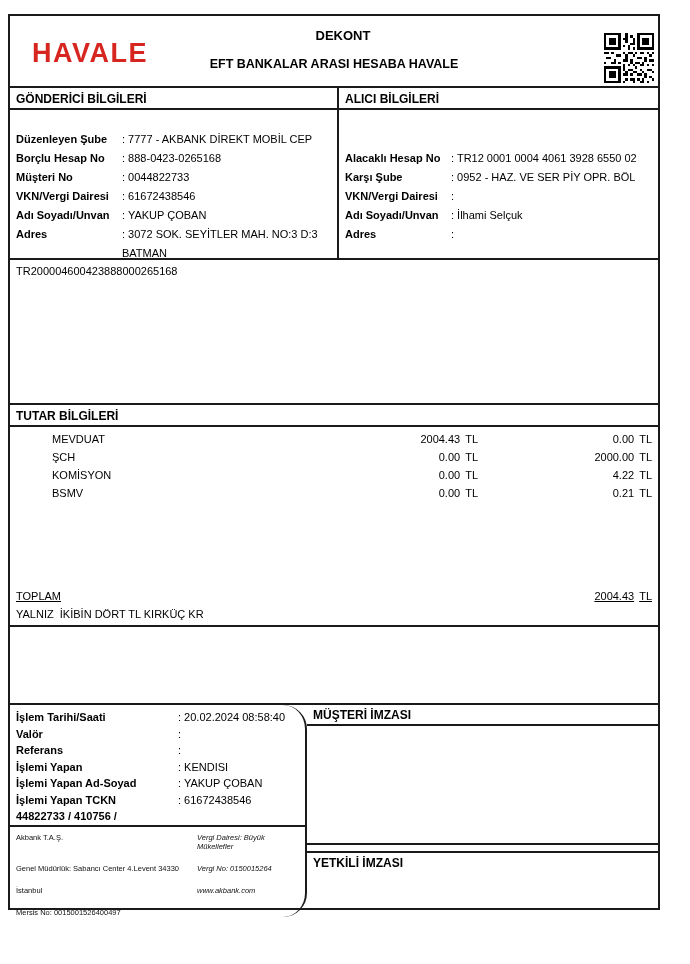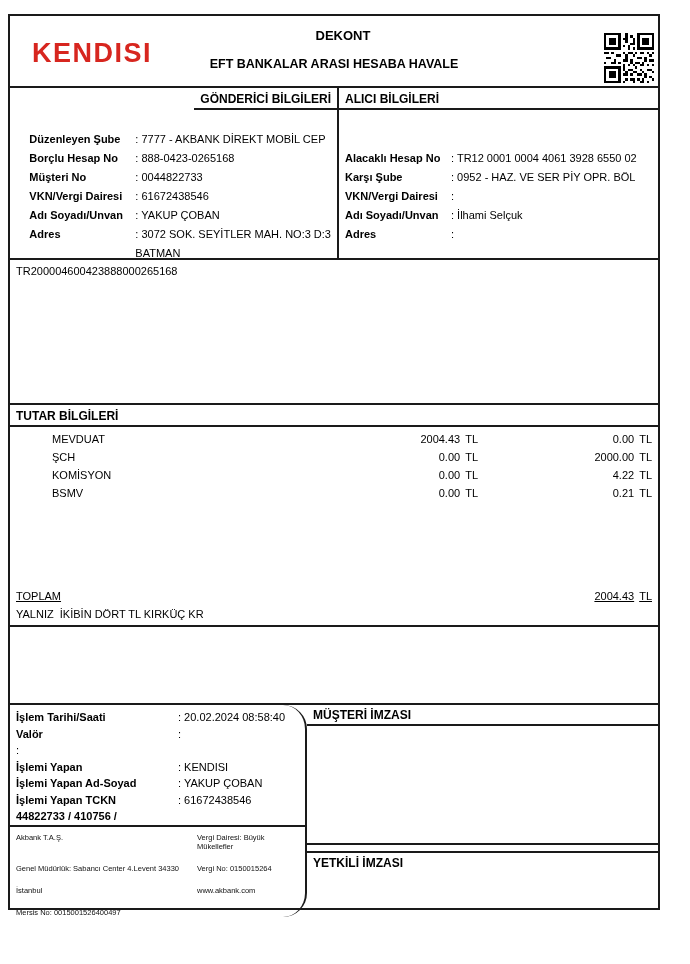--- a/index.html
+++ b/index.html
@@ -19,21 +19,21 @@
     position:absolute; left:22px; top:22px;
     font-size:27px; font-weight:bold; letter-spacing:1.5px;
     color:var(--brand-red, #d7261f);
   }
   .title { position:absolute; top:12px; left:18px; right:0; text-align:center; font-weight:bold; font-size:13px; }
   .subtitle { position:absolute; top:41px; left:0; right:0; text-align:center; font-weight:bold; font-size:12.5px; }
   .qr { position:absolute; right:4px; top:17px; width:50px; height:50px; }
   
   .parties { flex:none; height:172px; border-bottom:2px solid #1a1a1a; box-sizing:border-box; display:flex; }
   .p-col { display:flex; flex-direction:column; box-sizing:border-box; }
-  .p-left { width:329px; border-right:2px solid #1a1a1a;align-items:flex-end; }
+  .p-left { width:329px; border-right:2px solid #1a1a1a; }
   .p-right { flex:1; }
   .sec-heading { font-weight:bold; font-size:12px; padding:4px 6px 2px; border-bottom:2px solid #1a1a1a; }
   .rows { padding:20px 6px 0; }
   .rows.shift { margin-top:19px; }
   .kv { display:flex; font-size:11px; line-height:19px; }
   .kv .k { width:106px; flex:none; font-weight:bold; }
   .kv .v { flex:1; white-space:pre-line; }
   
   .reference { flex:none; height:145px; border-bottom:2px solid #1a1a1a; box-sizing:border-box; padding:5px 6px; font-size:11px; }
   
@@ -54,34 +54,34 @@
   
   .bottom { flex:1; display:flex; }
   .b-left { width:297px; flex:none; border-right:2px solid #1a1a1a; box-sizing:border-box; display:flex; flex-direction:column;border-radius:24px; }
   .txn { flex:none; height:122px; border-bottom:2px solid #1a1a1a; box-sizing:border-box; padding:4px 6px 3px; display:flex; flex-direction:column; }
   .txn .kv { line-height:16.5px; }
   .txn .kv .k { width:162px; }
   .code { font-weight:bold; font-size:11px; margin-top:auto; }
   .foot { flex:1; padding:6px 6px 0; display:flex; flex-direction:column; gap:13px; font-size:7.5px; color:#111; }
   .foot-row { display:flex; line-height:9px; }
   .foot-row .fl { width:181px; flex:none; }
-  .foot-row .fr { flex:1; }
+  .foot-row .fr { flex:1;font-style:italic; }
   .b-right { flex:1; display:flex; flex-direction:column; }
   .musteri { flex:none; height:140px; border-bottom:2px solid #1a1a1a; box-sizing:border-box; }
   .sig-heading { font-weight:bold; font-size:12px; padding:3px 6px 2px; border-bottom:2px solid #1a1a1a; }
   .yetkili { flex:1; margin-top:6px; border-top:2px solid #1a1a1a; }
   .sig-heading2 { font-weight:bold; font-size:12px; padding:3px 6px 2px; }
 </style>
 </head>
 <body>
 
 <div class="doc">
 
   <div class="header">
-    <div class="logo">KENDISI</div>
+    <div class="logo">HAVALE</div>
     <div class="title">DEKONT</div>
     <div class="subtitle">EFT BANKALAR ARASI HESABA HAVALE</div>
     <svg class="qr" viewBox="0 0 21 21" shape-rendering="crispEdges" xmlns="http://www.w3.org/2000/svg">
       <path fill="#000" fill-rule="evenodd" d="M0 0h7v7H0z M1 1h5v5H1z M2 2h3v3H2z M14 0h7v7h-7z M15 1h5v5h-5z M16 2h3v3h-3z M0 14h7v7H0z M1 15h5v5H1z M2 16h3v3H2z M9 0h1v2H9z M11 1h1v1h-1z M8 2h2v1H8z M12 2h1v2h-1z M9 3h1v1H9z M11 4h2v1h-2z M8 5h1v1H8z M10 5h1v2h-1z M12 6h1v1h-1z M0 8h2v1H0z M3 8h1v1H3z M5 9h2v1H5z M1 10h2v1H1z M4 11h1v1H4z M0 12h1v1H0z M3 12h2v1H3z M6 12h1v1H6z M8 8h1v1H8z M10 8h2v1h-2z M13 8h1v1h-1z M15 8h2v1h-2z M18 8h1v1h-1z M20 8h1v1h-1z M9 9h1v2H9z M12 9h1v1h-1z M14 10h2v1h-2z M17 10h1v2h-1z M19 9h1v1h-1z M8 11h2v1H8z M11 11h1v2h-1z M13 12h2v1h-2z M16 12h1v1h-1z M19 11h2v1h-2z M8 13h1v1H8z M10 13h1v1h-1z M12 13h1v1h-1z M15 13h2v1h-2z M18 13h1v1h-1z M20 13h1v1h-1z M8 14h1v2H8z M10 15h2v1h-2z M13 14h1v1h-1z M15 15h1v1h-1z M18 15h2v1h-2z M9 16h1v1H9z M12 16h2v1h-2z M16 16h1v1h-1z M20 16h1v1h-1z M8 17h2v1H8z M11 17h1v1h-1z M14 17h2v1h-2z M17 17h1v2h-1z M19 18h1v1h-1z M9 19h1v1H9z M11 19h2v1h-2z M14 19h1v1h-1z M16 19h1v1h-1z M20 19h1v1h-1z M8 20h1v1H8z M12 20h1v1h-1z M15 20h2v1h-2z M18 20h1v1h-1z"></path>
     </svg>
   </div>
 
   <div class="parties">
     <div class="p-col p-left">
       <div class="sec-heading">GÖNDERİCİ BİLGİLERİ</div>
@@ -212,20 +212,21 @@
       <div class="txn">
         <div class="kv">
             <span class="k">İşlem Tarihi/Saati</span>
             <span class="v">: 20.02.2024 08:58:40</span>
           </div>
         <div class="kv">
             <span class="k">Valör</span>
             <span class="v">:</span>
           </div>
         <div class="kv">
+            <span class="k">Referans</span>
             <span class="v">:</span>
           </div>
         <div class="kv">
             <span class="k">İşlemi Yapan</span>
             <span class="v">: KENDISI</span>
           </div>
         <div class="kv">
             <span class="k">İşlemi Yapan Ad-Soyad</span>
             <span class="v">: YAKUP ÇOBAN</span>
           </div>

